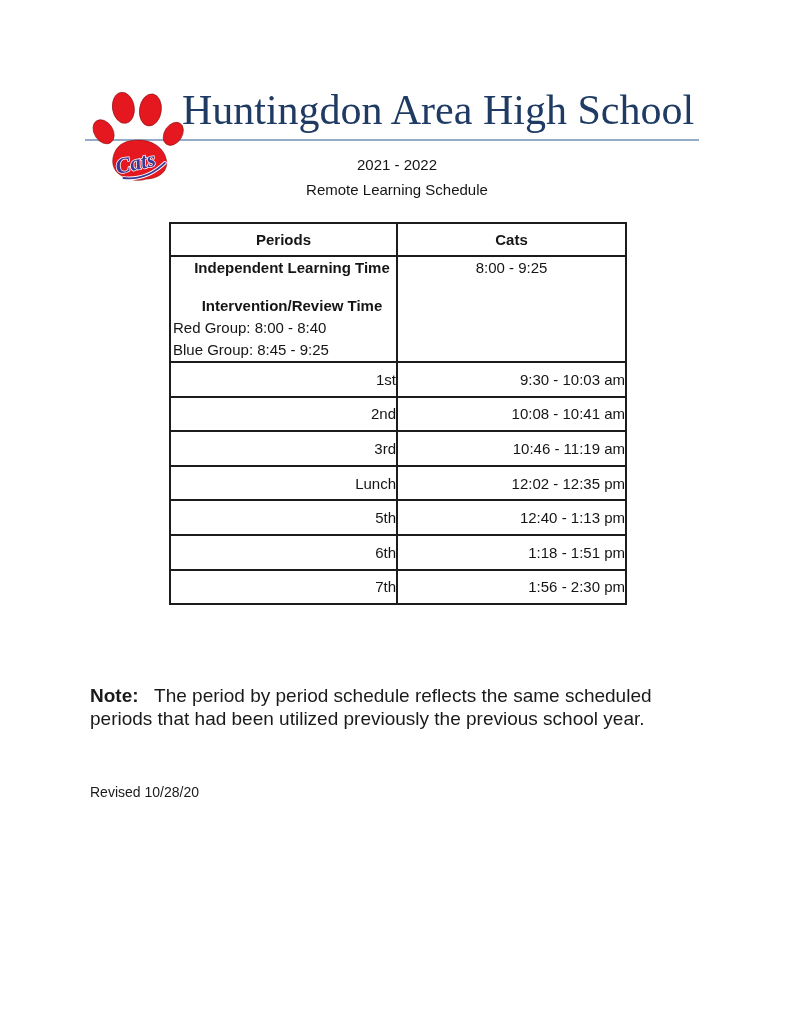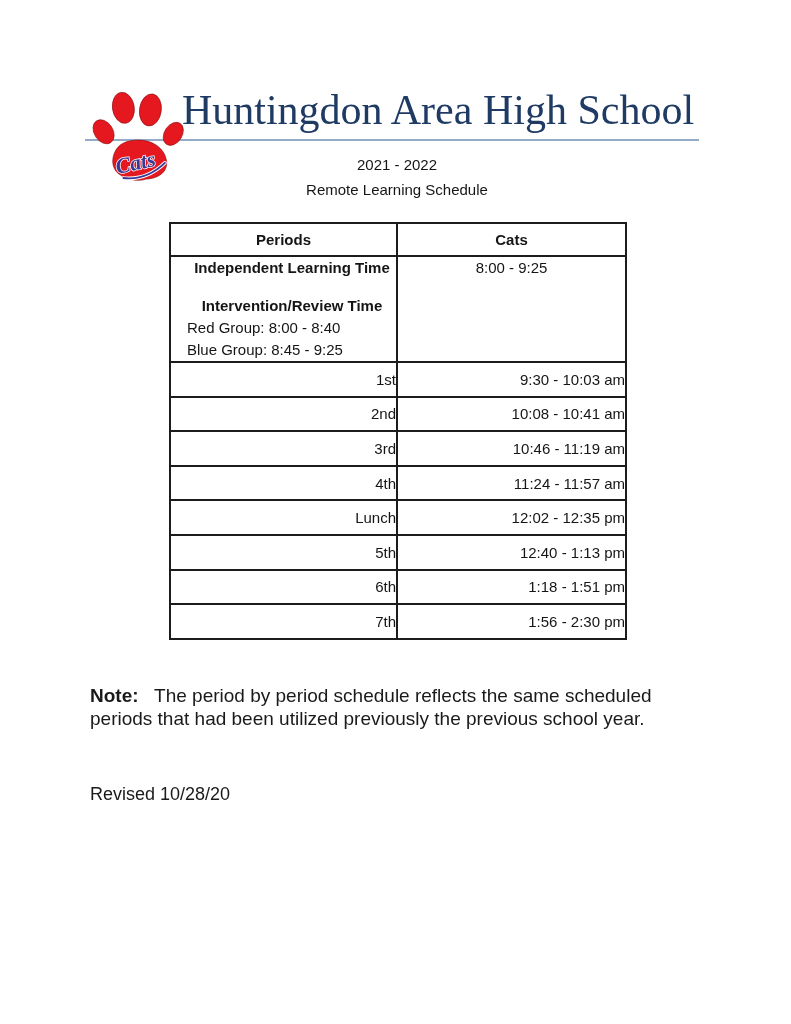--- a/index.html
+++ b/index.html
@@ -53,37 +53,37 @@
     padding:0;
   }
   table.schedule th{
     height:31px;font-weight:bold;text-align:center;vertical-align:middle;
   }
   td.special-cell{
     height:104px;vertical-align:top;padding:7px 5px 0 5px;line-height:22px;
   }
   .ilt-title,.ilt-sub{font-weight:bold;text-align:center;margin-left:17px;}
   .ilt-spacer{height:16px;}
-  .group-line{text-align:left;padding-left:16px;}
+  .group-line{text-align:left;padding-left:2px;}
   td.special-time{
     vertical-align:top;text-align:center;padding-top:7px;line-height:22px;
   }
   td.c-period, td.c-time{
     height:32.6px;text-align:right;vertical-align:middle;
   }
 
   
   .note{
     position:absolute;left:90px;top:684px;width:582px;
     font-size:19px;line-height:23px;color:#1a1a1a;
   }
   .note b{font-weight:bold;}
   .revised{
     position:absolute;left:90px;top:784px;
-    font-size:18px;color:#1a1a1a;
+    font-size:14px;color:#1a1a1a;
   }
 
   
   .paw-shape{fill:var(--paw-red);stroke:#8a1014;stroke-width:0.6;}
   .cats-text{
     fill:var(--cats-purple);
     stroke:#ffffff;stroke-width:1.4;paint-order:stroke;
     font-family:"Liberation Serif", serif;
     font-style:italic;font-weight:bold;font-size:21px;
   }
@@ -153,24 +153,20 @@
   <tr>
     <td class="c-period">2nd</td>
     <td class="c-time">10:08 - 10:41 am</td>
   </tr>
 
   <tr>
     <td class="c-period">3rd</td>
     <td class="c-time">10:46 - 11:19 am</td>
   </tr>
 
-  <tr>
-    <td class="c-period">4th</td>
-    <td class="c-time">11:24 - 11:57 am</td>
-  </tr>
 
   <tr>
     <td class="c-period">Lunch</td>
     <td class="c-time">12:02 - 12:35 pm</td>
   </tr>
 
   <tr>
     <td class="c-period">5th</td>
     <td class="c-time">12:40 - 1:13 pm</td>
   </tr>

